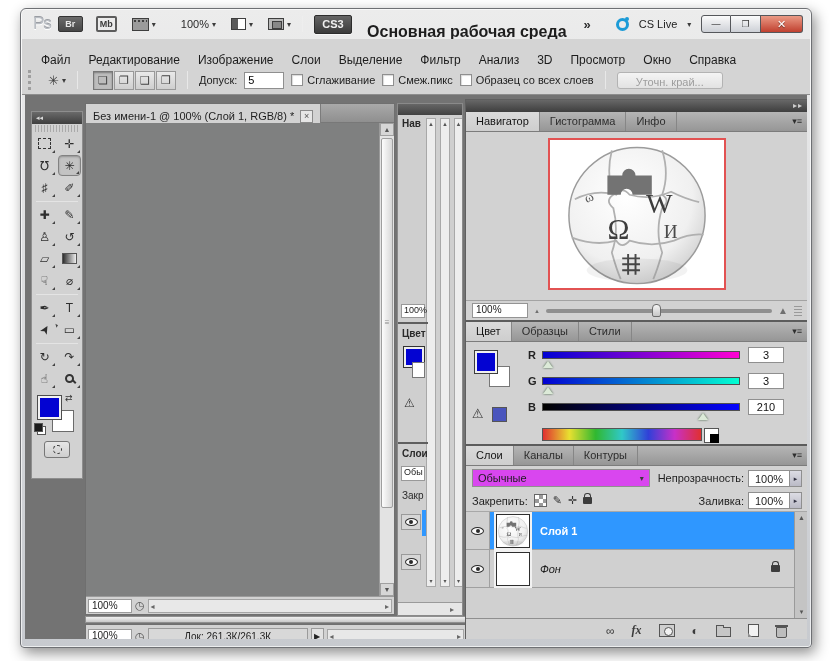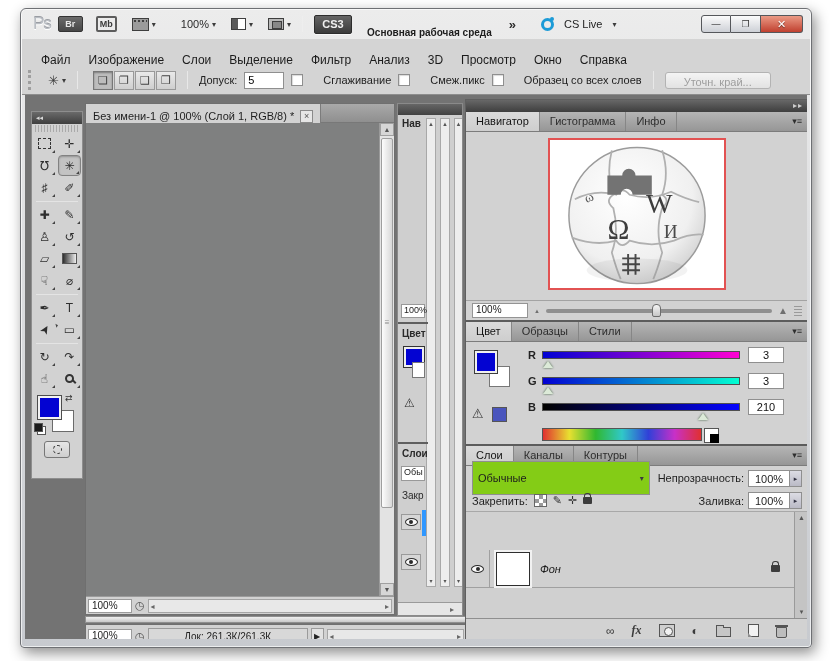--- a/index.html
+++ b/index.html
@@ -19,21 +19,21 @@
   .dd { font-size:8px; color:#3c3c3c; }
   .filmicon { position:relative; width:17px; height:13px; background:#9b9b9b; border:1px solid #3e3e3e; }
   .filmicon::before { content:""; position:absolute; left:1px; right:1px; top:1px; height:2px;
      background:repeating-linear-gradient(90deg,#3e3e3e 0 2px, transparent 2px 4px); }
   .zoomlvl { font-size:11px; color:#2a2a2a; margin-left:10px; }
   .arricon { position:relative; width:15px; height:12px; border:1px solid #3e3e3e; background:linear-gradient(90deg,#5a5a5a 0 6px,#fff 6px); }
   .scricon { position:relative; width:16px; height:12px; border:1px solid #3e3e3e; background:#b9b9b9; }
   .scricon::after { content:""; position:absolute; left:3px; top:2px; width:8px; height:6px; border:1px solid #3e3e3e; background:#888; }
   .tbsep { width:1px; height:16px; background:#9a9a9a; border-right:1px solid #eee; margin:0 4px; }
   .cs3badge { min-width:38px; height:19px; background:linear-gradient(#646464,#3b3b3b); border:1px solid #2c2c2c; box-shadow:0 1px 0 rgba(255,255,255,.6); border-radius:2px; color:#f0f0f0; font-size:11px; font-weight:bold; text-align:center; line-height:17px; padding:0 5px; }
-  .wsname { font-size:10px; font-weight:bold; color:#1d1d1d; margin-left:8px;margin-top:16px; }
+  .wsname { font-size:16px; font-weight:bold; color:#1d1d1d; margin-left:8px;margin-top:16px; }
   .chev { font-size:13px; font-weight:bold; color:#2c2c2c; margin-left:10px; }
   .cslive { display:flex; align-items:center; gap:10px; margin-left:18px; font-size:11px; color:#222; }
   .csring { width:13px; height:13px; border:3px solid #1c9bd7; border-radius:50%; position:relative; }
   .csring::after { content:""; position:absolute; right:-3px; top:-4px; width:4px; height:4px; background:#1c9bd7; border-radius:50%; }
   .winbtns { margin-left:auto; display:flex; }
   .wbtn { width:30px; height:18px; border:1px solid #55575b; background:linear-gradient(#fbfbfb,#cdd0d6); display:flex; align-items:center; justify-content:center; font-size:9px; color:#333; }
   .wbtn.first { border-radius:3px 0 0 3px; }
   .wbtn.mid { border-left:none; }
   .wbtn.close { width:42px; border-left:none; border-radius:0 3px 3px 0; background:linear-gradient(#eb9a85,#c0402f); color:#fff; font-weight:bold; text-shadow:0 1px 1px rgba(0,0,0,.5); font-size:11px; }
 
@@ -41,21 +41,21 @@
   .mitem { font-size:12px; color:#1c1c1c; padding:4px 9px; white-space:nowrap; }
 
   .optionsbar { position:absolute; left:1px; right:1px; top:57px; height:29px; background:#d4d4d4; border-bottom:1px solid #8d8d8d; display:flex; align-items:center; padding:0 6px; gap:7px; font-size:11px; color:#222; }
   .ogrip { width:5px; height:20px; border-left:3px dotted #9f9f9f; }
   .wandico { font-size:13px; color:#3a3a3a; }
   .modegrp { display:flex; gap:1px; margin-left:4px; }
   .modebtn { width:20px; height:19px; border:1px solid #999; background:linear-gradient(#e9e9e9,#cfcfcf); font-size:11px; color:#444; display:flex; align-items:center; justify-content:center; }
   .modebtn.pressed { background:#bdbdbd; border-color:#777; box-shadow:inset 0 1px 2px rgba(0,0,0,.35); }
   .tolinput { width:40px; height:17px; border:1px solid #8f8f8f; background:#fff; font-size:11px; padding:0 3px; font-family:inherit; }
   .cb { width:12px; height:12px; border:1px solid #8f8f8f; background:#fff; box-shadow:inset 1px 1px 1px rgba(0,0,0,.15); }
-  .cbrow { display:flex; align-items:center; gap:20px; }
+  .cbrow { display:flex; align-items:center; gap:4px; }
   .osep { width:1px; height:18px; background:#a5a5a5; border-right:1px solid #e8e8e8; margin:0 4px; }
   .refinebtn { height:17px; padding:3px 18px; border:1px solid #b3b3b3; border-radius:3px; background:linear-gradient(#f4f4f4,#e2e2e2); color:#9d9d9d; font-size:11px; }
 
   
   .workspace { position:absolute; left:4px; right:4px; top:86px; bottom:8px; background:#737373; overflow:hidden; }
 
   
   .toolpanel { position:absolute; left:6px; top:16px; width:52px; height:368px; background:#d2d2d2; border:1px solid #8e8e8e; }
   .tphdr { height:12px; background:linear-gradient(#6a6a6a,#3f3f3f); color:#d9d9d9; font-size:7px; line-height:12px; padding-left:4px; }
   .tpgrip { height:7px; background:repeating-linear-gradient(90deg,#aaa 0 1px, transparent 1px 3px); margin:1px 3px; }
@@ -146,21 +146,21 @@
   .chbar.g { background:linear-gradient(90deg,rgb(3,0,210),rgb(3,255,210)); }
   .chbar.b { background:linear-gradient(90deg,rgb(3,3,0),rgb(3,3,255)); }
   .chthumb { position:absolute; top:9px; width:0; height:0; border-left:5px solid transparent; border-right:5px solid transparent; border-bottom:7px solid #dcead8; filter:drop-shadow(0 0 1px #3c5c3c); }
   .chval { width:36px; height:16px; background:#fff; border:1px solid #8f8f8f; margin-left:8px; font-size:11px; text-align:center; line-height:15px; color:#111; }
   .spectrum { position:absolute; left:76px; top:86px; width:160px; height:13px; border:1px solid #555;
      background:linear-gradient(90deg,#e03030,#e8e030,#30b830,#30c8c8,#3040d8,#c830c8,#e03030); }
   .bwsq { position:absolute; left:238px; top:86px; width:15px; height:15px; background:#fff; border:1px solid #555; }
   .bwsq::after { content:""; position:absolute; right:-1px; bottom:-1px; width:9px; height:9px; background:#000; }
 
   .layctrl1 { height:24px; background:#d2d2d2; display:flex; align-items:center; padding:0 6px; font-size:11px; color:#1e1e1e; }
-  .blendsel { width:178px; height:34px; background:#84cc16; border:1px solid #8f8f8f; display:flex; align-items:center; padding:0 5px; font-size:11px; }
+  .blendsel { width:178px; height:18px; background:#d946ef; border:1px solid #8f8f8f; display:flex; align-items:center; padding:0 5px; font-size:11px; }
   .blendsel .dd { margin-left:auto; }
   .oplabel { margin-left:8px; }
   .opbox { width:42px; height:17px; background:#fff; border:1px solid #8f8f8f; text-align:center; line-height:16px; margin-left:4px; }
   .spin { width:12px; height:17px; background:linear-gradient(#dcdce4,#babac6); border:1px solid #8f8f8f; border-left:none; font-size:7px; color:#334; text-align:center; line-height:16px; }
   .layctrl2 { height:22px; background:#d2d2d2; display:flex; align-items:center; padding:0 6px; font-size:11px; color:#1e1e1e; border-bottom:1px solid #a8a8a8; }
   .lockicos { display:flex; gap:6px; margin-left:6px; align-items:center; }
   .checker { width:13px; height:13px; border:1px solid #666;
      background-image:linear-gradient(45deg,#9a9a9a 25%,transparent 25%,transparent 75%,#9a9a9a 75%),linear-gradient(45deg,#9a9a9a 25%,#fff 25%,#fff 75%,#9a9a9a 75%);
      background-size:8px 8px; background-position:0 0,4px 4px; }
   .lockglyph { font-size:11px; color:#333; }
@@ -231,20 +231,21 @@
     </span>
     <span class="winbtns">
       <span class="wbtn first">—</span>
       <span class="wbtn mid">❐</span>
       <span class="wbtn close">✕</span>
     </span>
   </div>
 
   <div class="menubar">
     <span class="mitem">Файл</span>
+    <span class="mitem">Редактирование</span>
     <span class="mitem">Изображение</span>
     <span class="mitem">Слои</span>
     <span class="mitem">Выделение</span>
     <span class="mitem">Фильтр</span>
     <span class="mitem">Анализ</span>
     <span class="mitem">3D</span>
     <span class="mitem">Просмотр</span>
     <span class="mitem">Окно</span>
     <span class="mitem">Справка</span>
   </div>
@@ -516,20 +517,33 @@
             <span class="checker"></span>
             <span class="lockglyph">✎</span>
             <span class="lockglyph">✛</span>
             <span class="padlock"></span>
           </span>
           <span class="filllabel">Заливка:</span>
           <span class="opbox">100%</span>
           <span class="spin">▸</span>
         </div>
         <div class="laylist">
+          <div class="lrow sel" style="top:0">
+            <span class="eyebox">
+                  <span class="eye"></span>
+                </span>
+            <span class="body">
+              <span class="lthumb">
+                <svg viewBox="0 0 100 100" width="32" height="32">
+                      <use href="#globe-sym"></use>
+                    </svg>
+              </span>
+              <span class="lname">Слой 1</span>
+            </span>
+          </div>
           <div class="lrow" style="top:38px">
             <span class="eyebox">
                   <span class="eye"></span>
                 </span>
             <span class="body">
               <span class="lthumb"></span>
               <span class="lname italic">Фон</span>
               <span class="padlock rowlock"></span>
             </span>
           </div>

